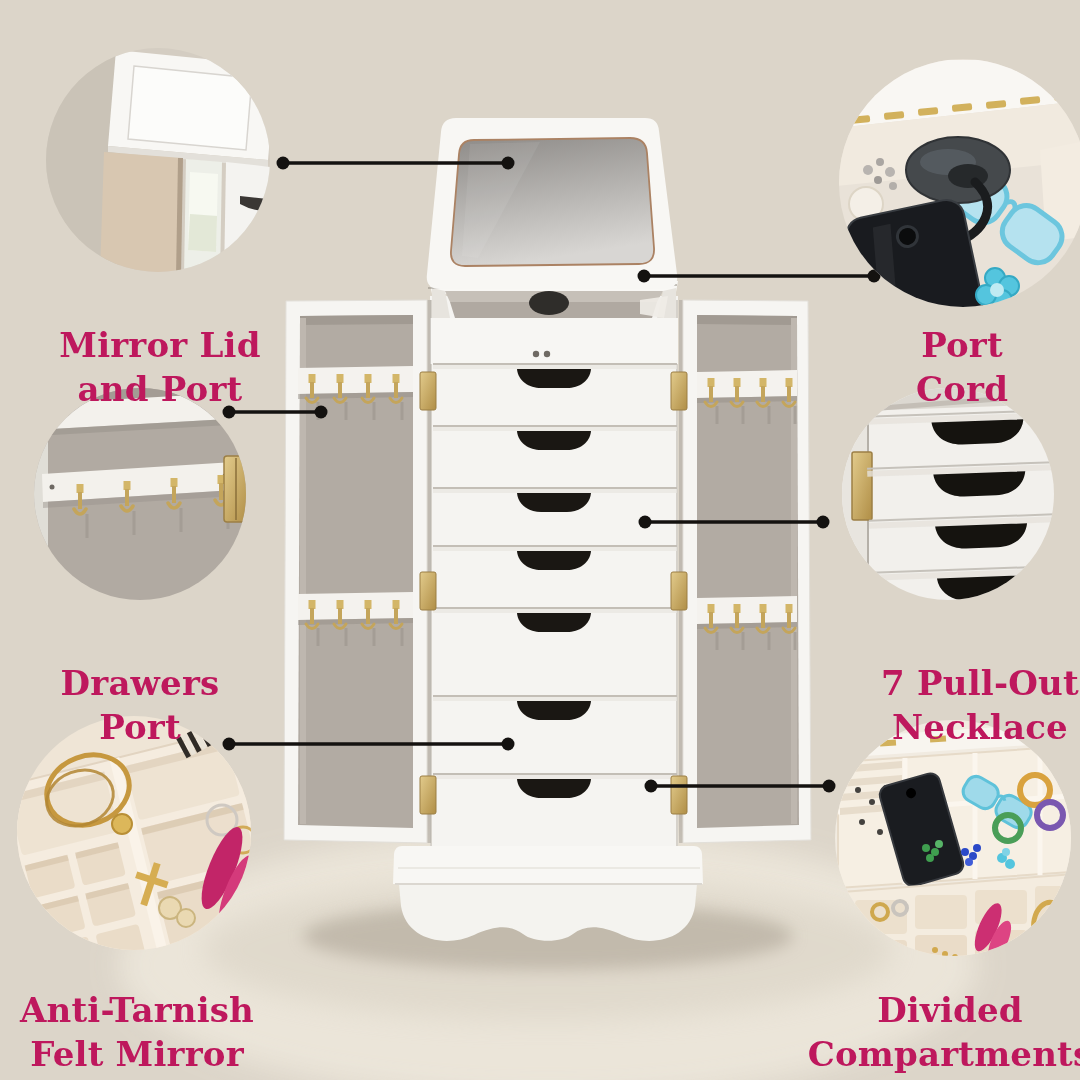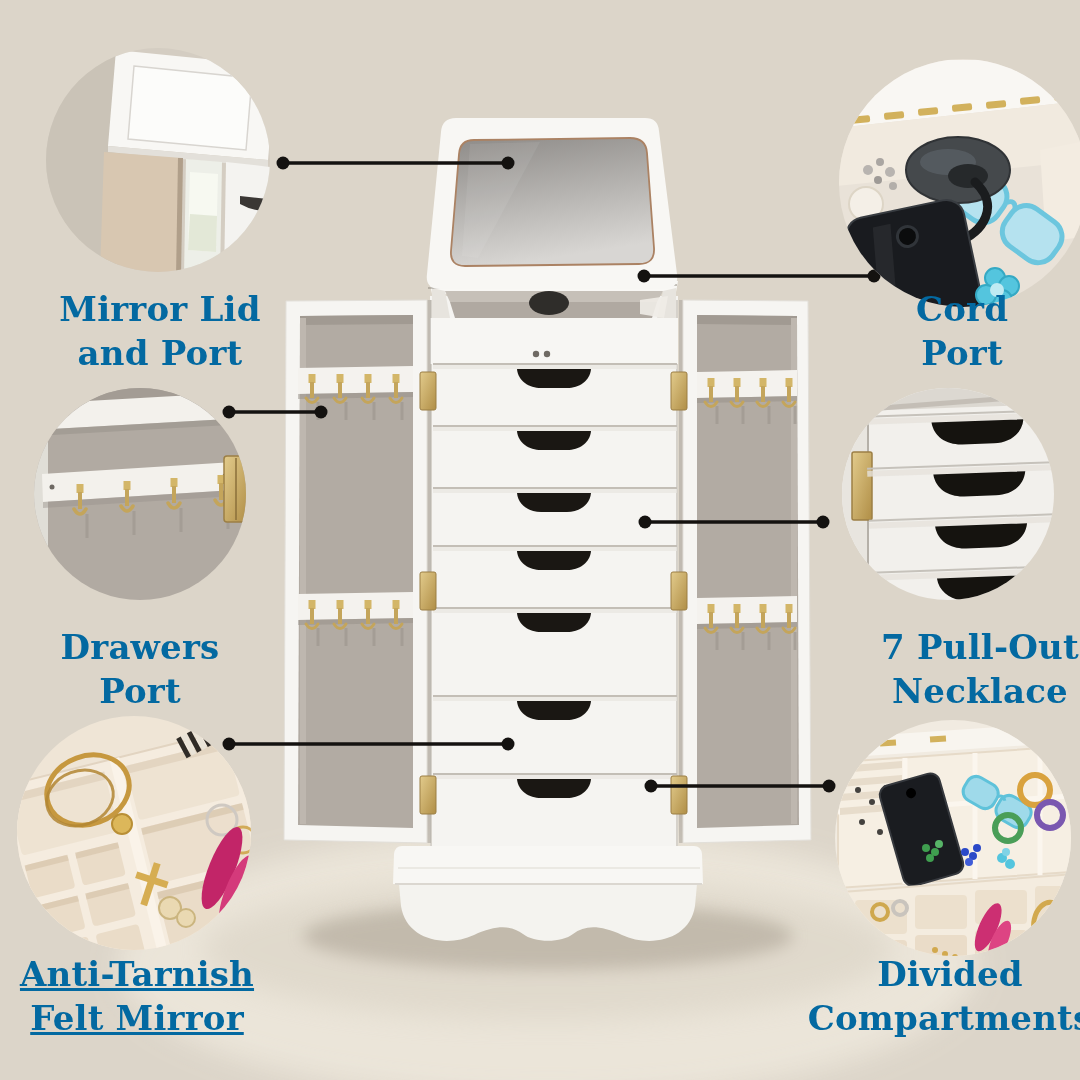--- a/index.html
+++ b/index.html
@@ -3,22 +3,22 @@
 <meta charset="utf-8">
 <style>
   html,body{margin:0;padding:0;background:#ffffff;}
   .stage{
     position:relative;width:1080px;height:1080px;overflow:hidden;
     background:#dcd5c9;
     font-family:"DejaVu Serif","Liberation Serif",serif;
   }
   .art{position:absolute;left:0;top:0;}
   .label{
-    position:absolute;text-align:center;color:#0369a1;
-    font-size:34px;line-height:44px;font-weight:600;letter-spacing:.2px;
+    position:absolute;text-align:center;color:#be185d;
+    font-size:34px;line-height:44px;font-weight:600;letter-spacing:.2px;margin-top:36px;
   }
   .label .ln{display:block;}
 </style>
 </head>
 <body>
 
 <div class="stage">
 
 <svg class="art" width="1080" height="1080" viewBox="0 0 1080 1080">
   <defs>
@@ -579,32 +579,32 @@
     </g>
     <path d="M845,966 L1075,948 L1075,990 L845,1008 Z" fill="#faf6ee"></path>
   </g>
 </svg>
 
 <div class="label" style="left:30px;top:287px;width:260px;">
   <span class="ln">Mirror Lid</span>
   <span class="ln">and Port</span>
 </div>
 <div class="label" style="left:852px;top:287px;width:220px;">
+  <span class="ln">Port</span>
   <span class="ln">Cord</span>
-  <span class="ln">Port</span>
 </div>
 <div class="label" style="left:20px;top:625px;width:240px;">
   <span class="ln">Drawers</span>
   <span class="ln">Port</span>
 </div>
 <div class="label" style="left:860px;top:625px;width:240px;">
   <span class="ln">7 Pull-Out</span>
   <span class="ln">Necklace</span>
 </div>
-<div class="label" style="left:7px;top:952px;width:260px;text-decoration:underline;">
+<div class="label" style="left:7px;top:952px;width:260px;">
   <span class="ln">Anti-Tarnish</span>
   <span class="ln">Felt Mirror</span>
 </div>
 <div class="label" style="left:800px;top:952px;width:300px;">
   <span class="ln">Divided</span>
   <span class="ln">Compartments</span>
 </div>
 
 </div>
 

